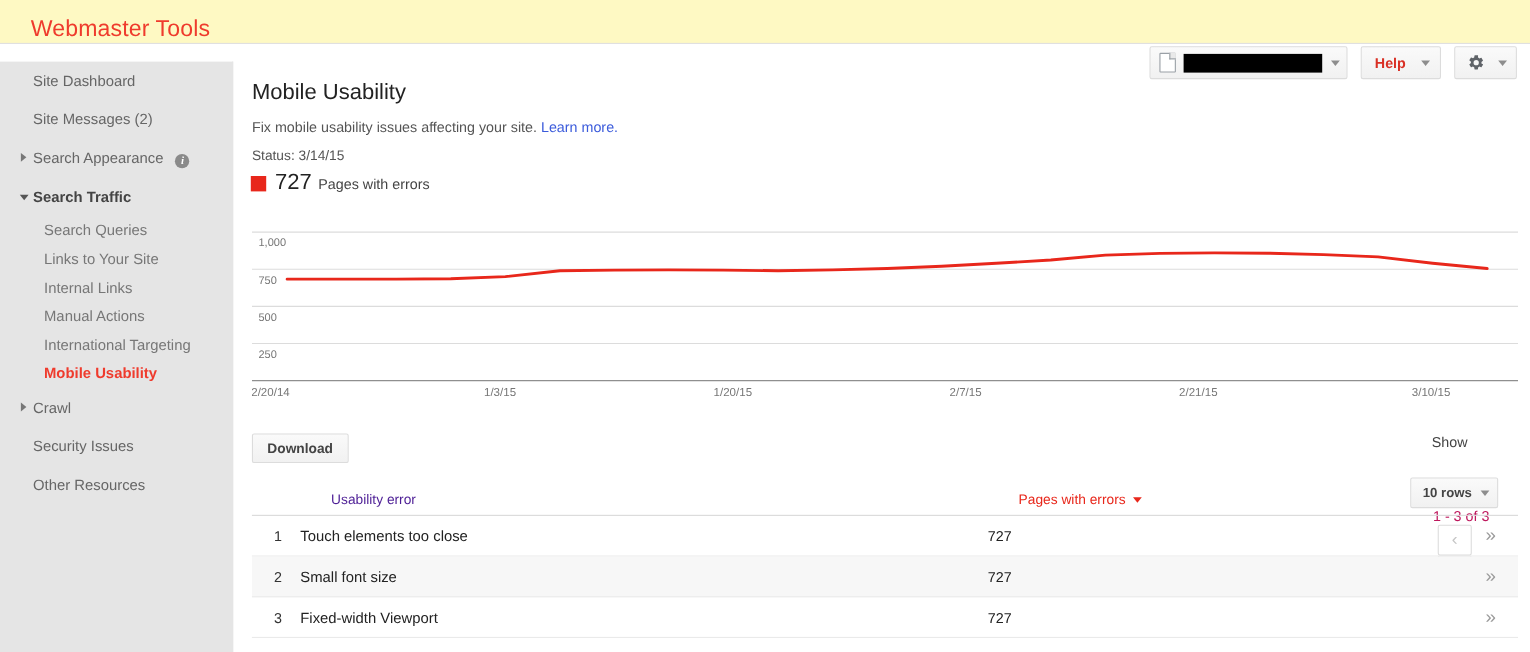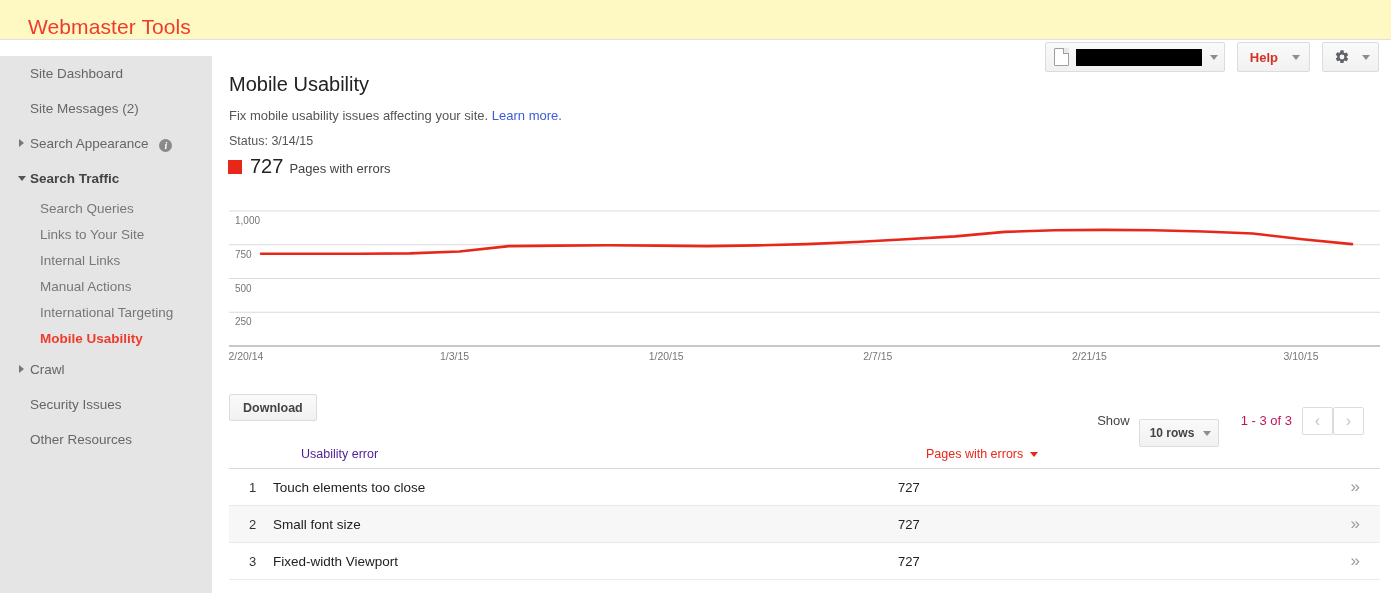--- a/index.html
+++ b/index.html
@@ -175,21 +175,21 @@
   .xlab { font-size: 10.5px; fill: #767676; font-family: "Liberation Sans", sans-serif; }
 
   
   .toolbar { position: absolute; left: 12px; top: 338px; width: 1151px; height: 42px; }
   .dl-btn {
     position: absolute; left: 0; top: 0;
     height: 27px; padding: 0 13px;
     font-size: 12.5px; font-weight: bold; color: #444;
     justify-content: center;
   }
-  .pager { position: absolute; right: 16px; top: 0; display: flex; align-items: center; }
+  .pager { position: absolute; right: 16px; top: 0; display: flex; align-items: center; flex-direction: column; }
   .pager .show-lbl { font-size: 13px; color: #444; margin-right: 9px; }
   .rows-select {
     height: 28px; width: 80px; padding: 0 7px 0 10px;
     justify-content: space-between;
     font-size: 12px; font-weight: bold; color: #444; margin-top: 25px;
   }
   .range { font-size: 13px; color: #be185d; margin: 0 10px 0 22px; white-space: nowrap; }
   .arrow-btn {
     width: 31px; height: 28px;
     justify-content: center;

